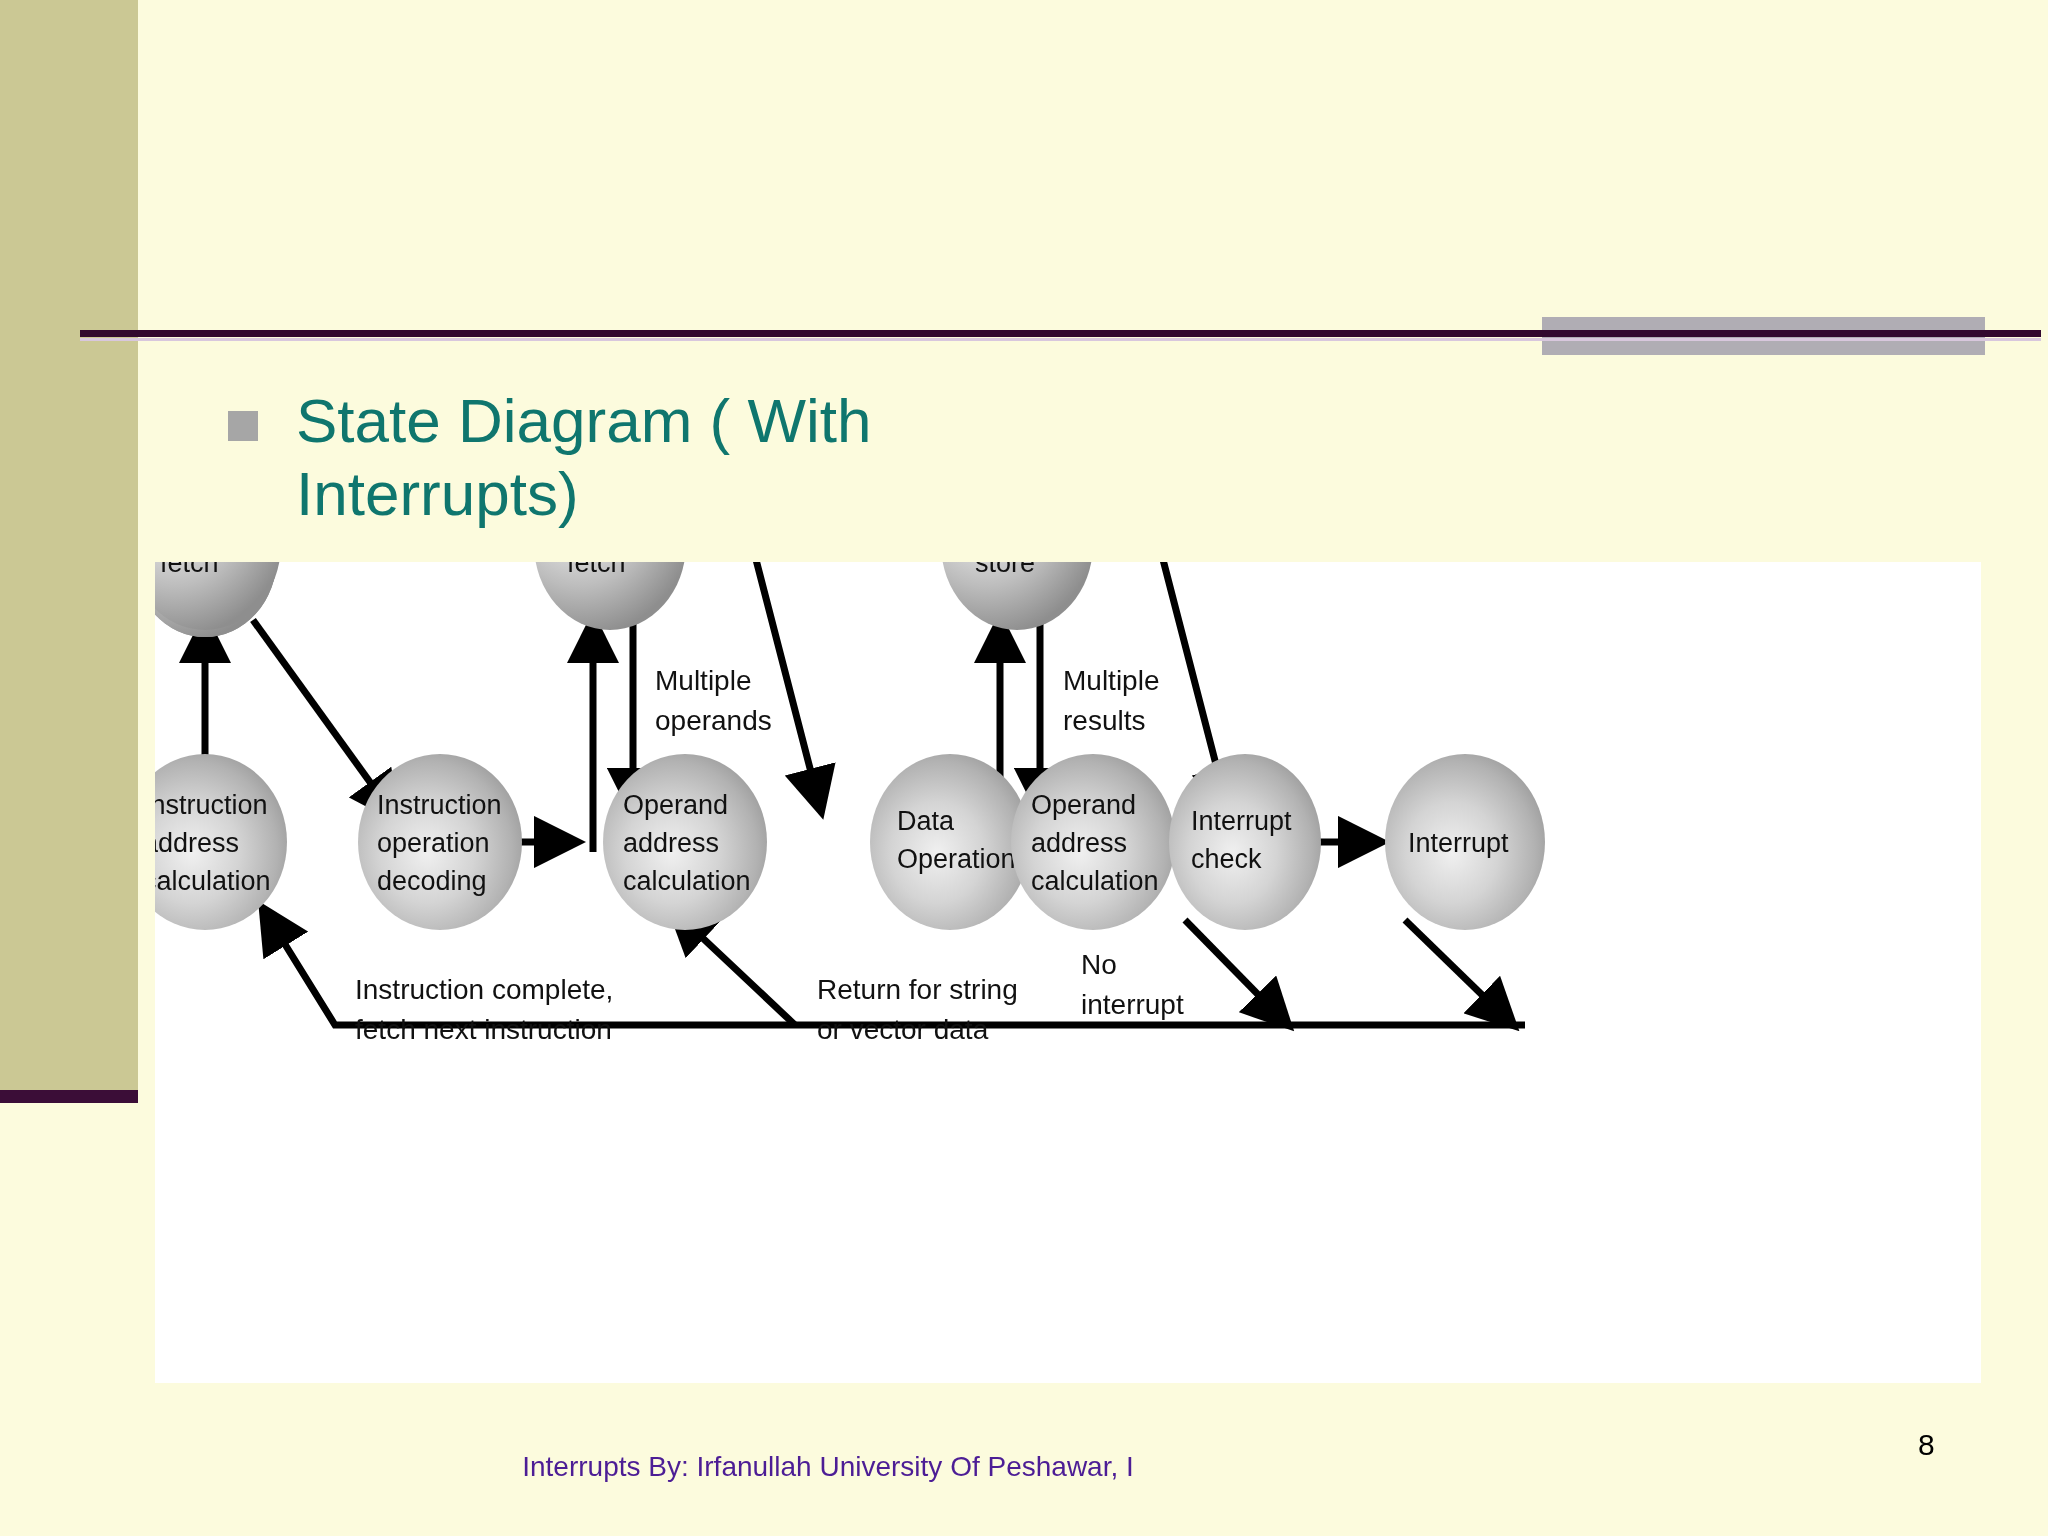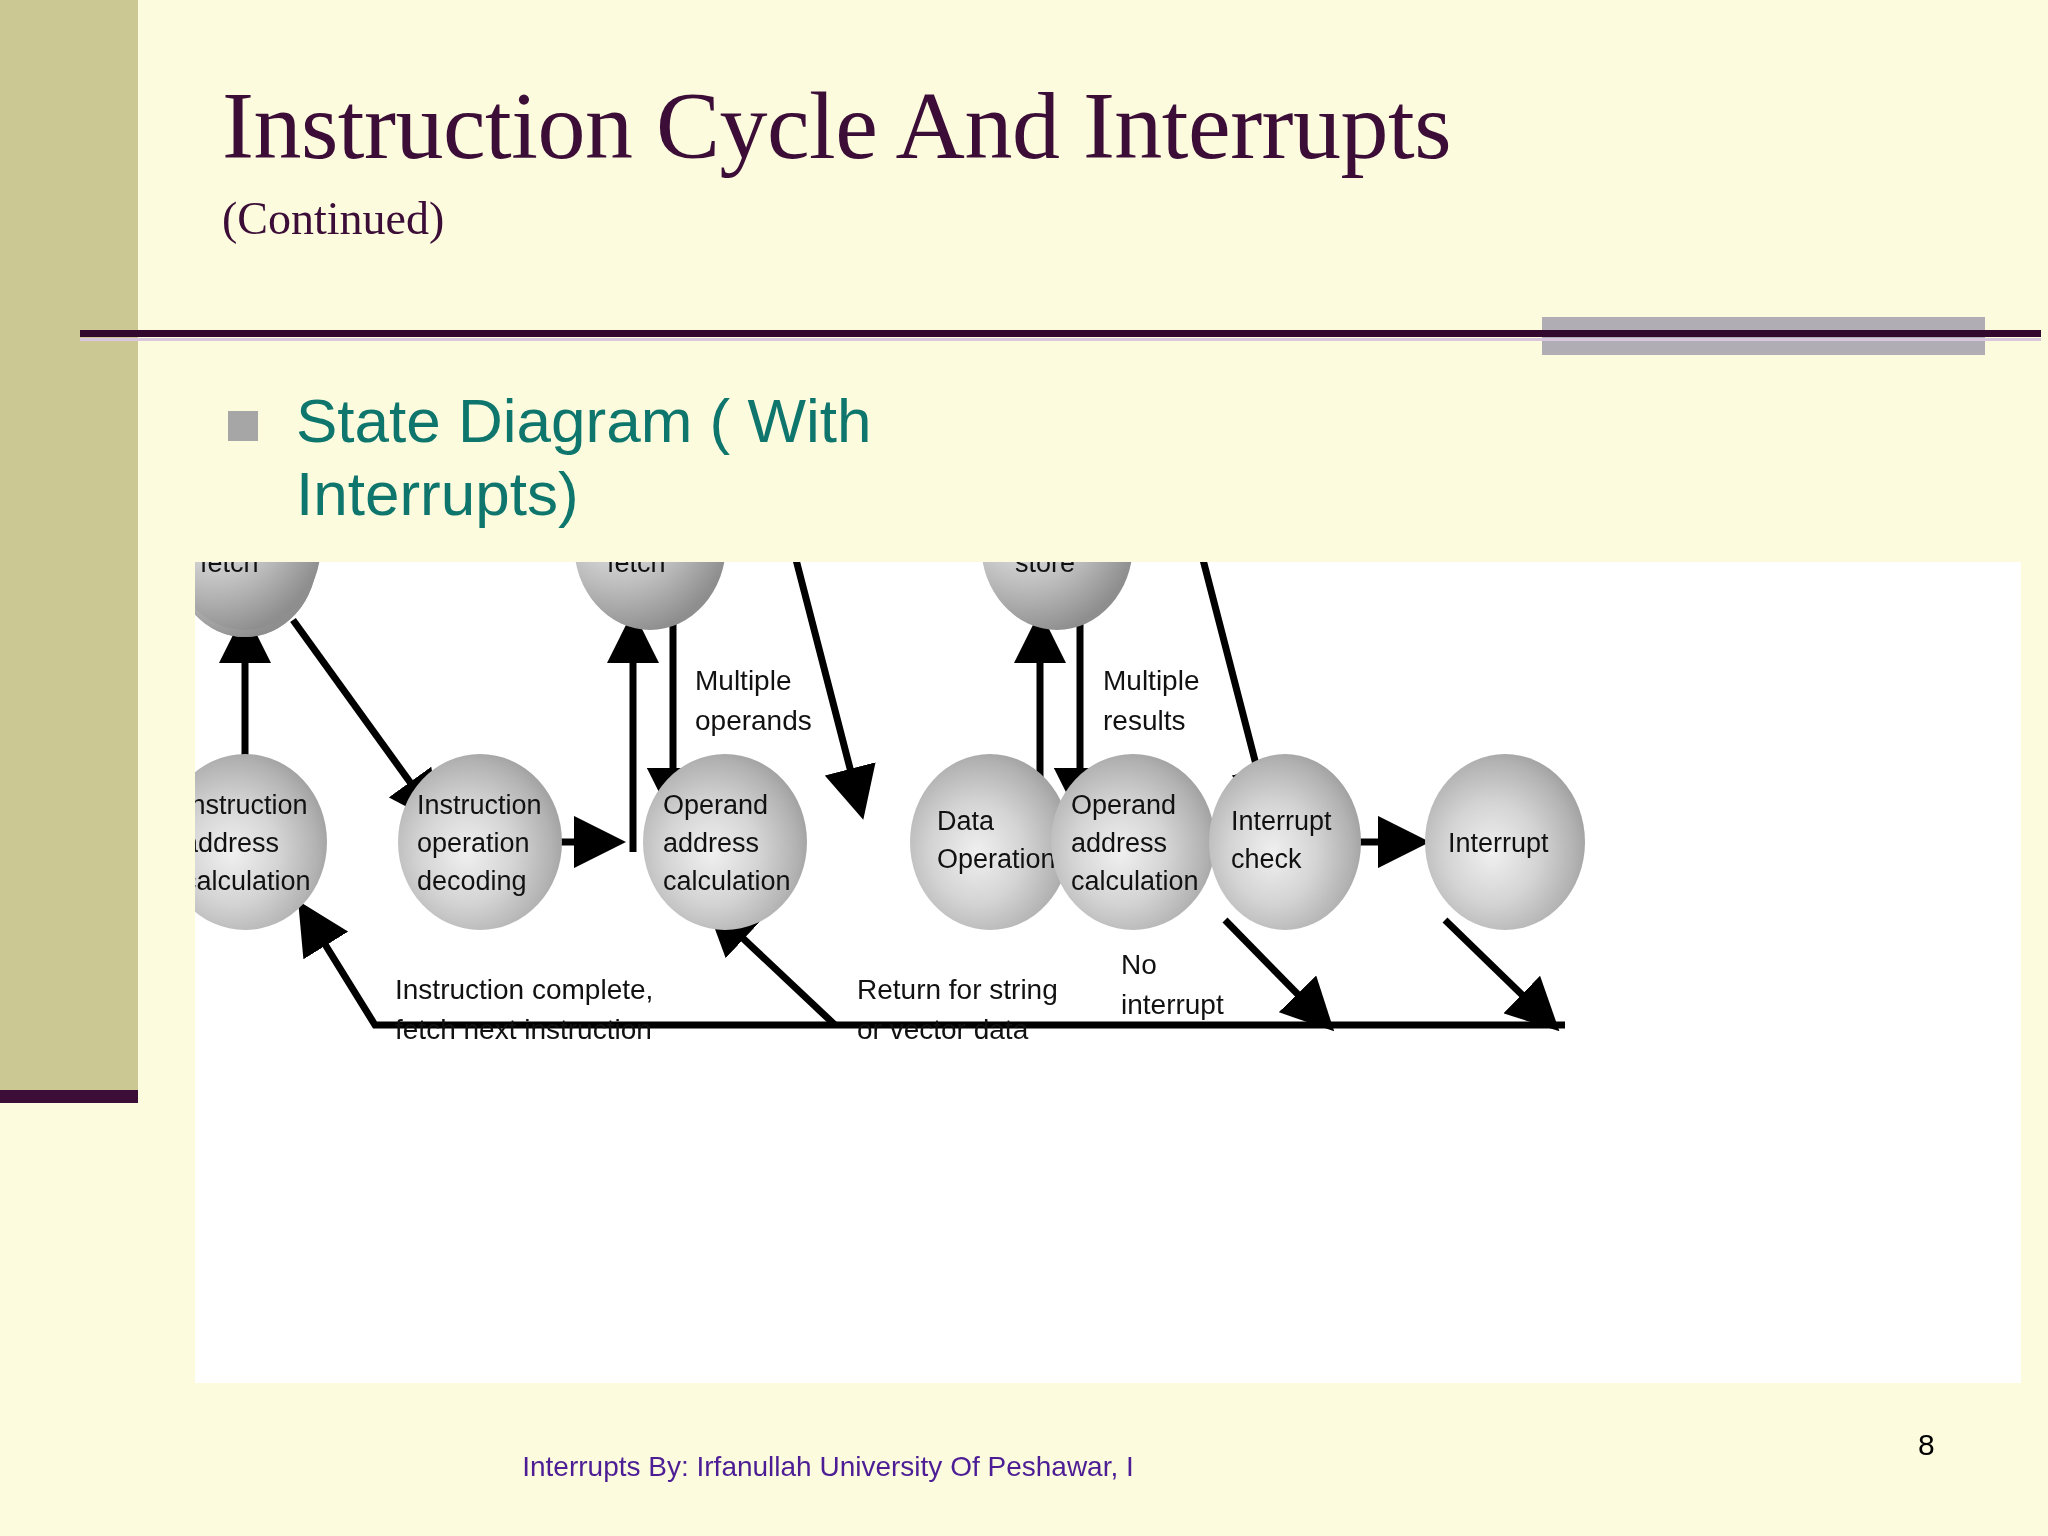--- a/index.html
+++ b/index.html
@@ -109,21 +109,20 @@
 
   
   .diagram-panel {
     position: absolute;
     left: 155px;
     top: 562px;
     width: 1826px;
     height: 821px;
     background: #ffffff;
     overflow: hidden;
-    margin-left: 40px;
   }
   .diagram-svg {
     position: absolute;
     left: 0;
     top: 0;
     width: 1826px;
     height: 821px;
   }
   .node-label {
     font-family: "Liberation Sans", sans-serif;
@@ -156,24 +155,20 @@
   }
 </style>
 </head>
 <body>
 
 <div id="slide">
 
   <div class="left-band"></div>
   <div class="left-band-rule"></div>
 
-  <div class="title-area">
-    <div class="slide-title">Instruction Cycle And Interrupts</div>
-    <div class="slide-subtitle">(Continued)</div>
-  </div>
 
   <div class="gray-block"></div>
   <div class="rule-dark"></div>
   <div class="rule-light"></div>
 
   <div class="bullet-row">
     <div class="bullet-marker"></div>
     <div class="bullet-text">State Diagram ( With Interrupts)</div>
   </div>
 

